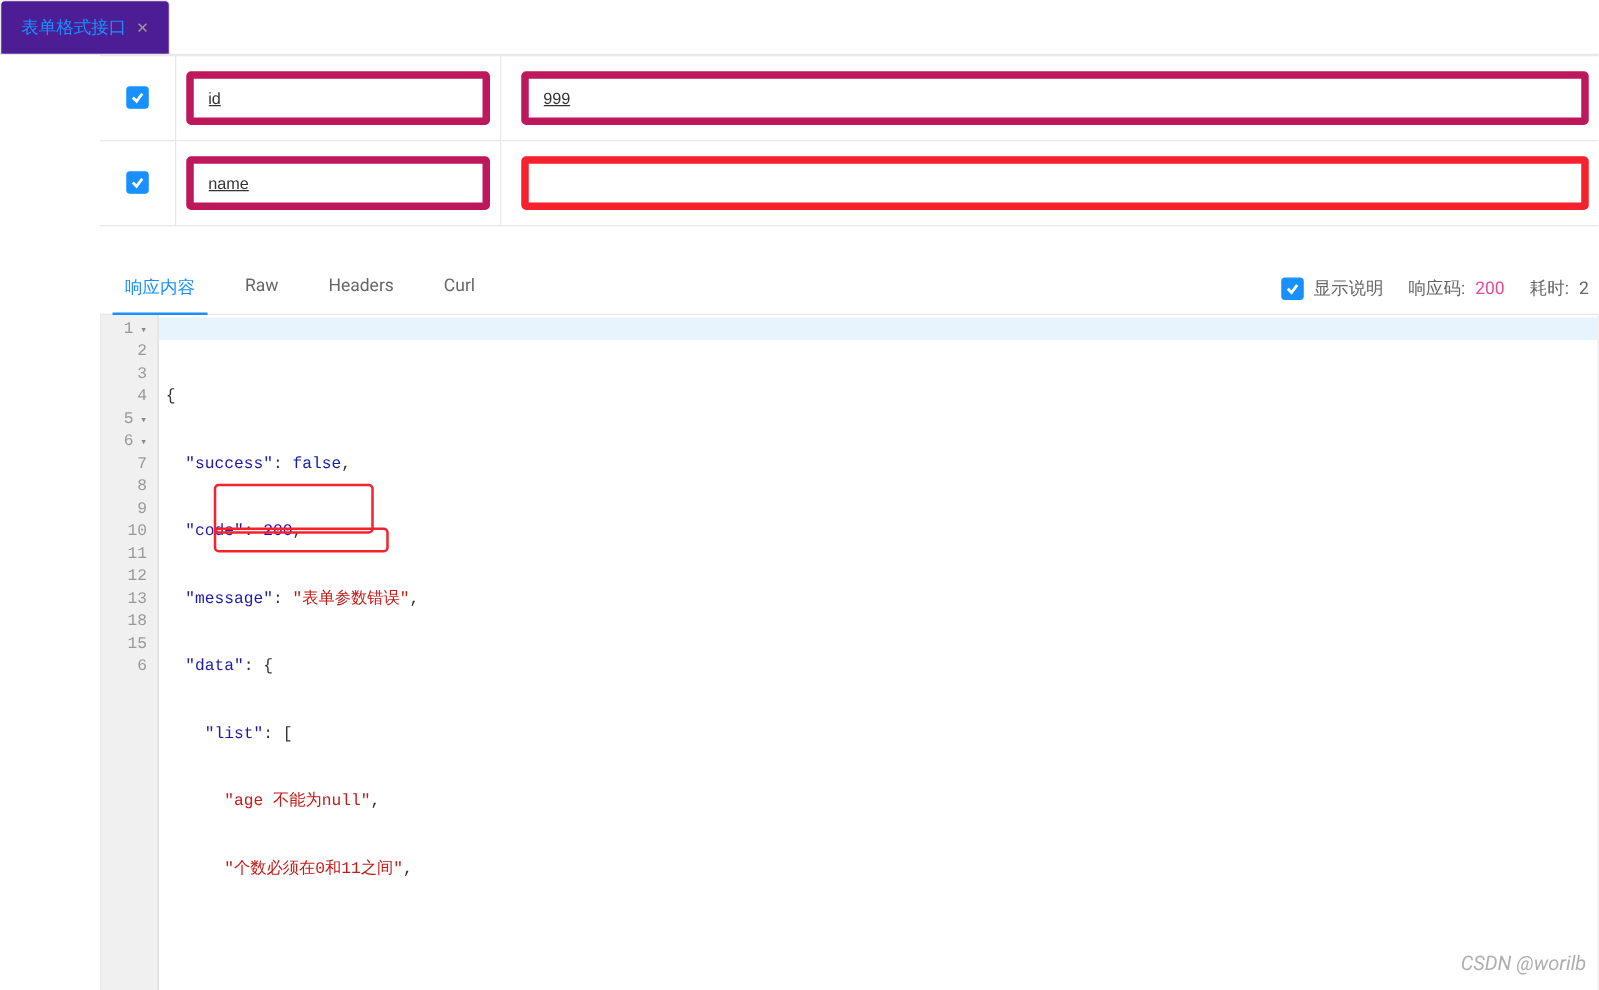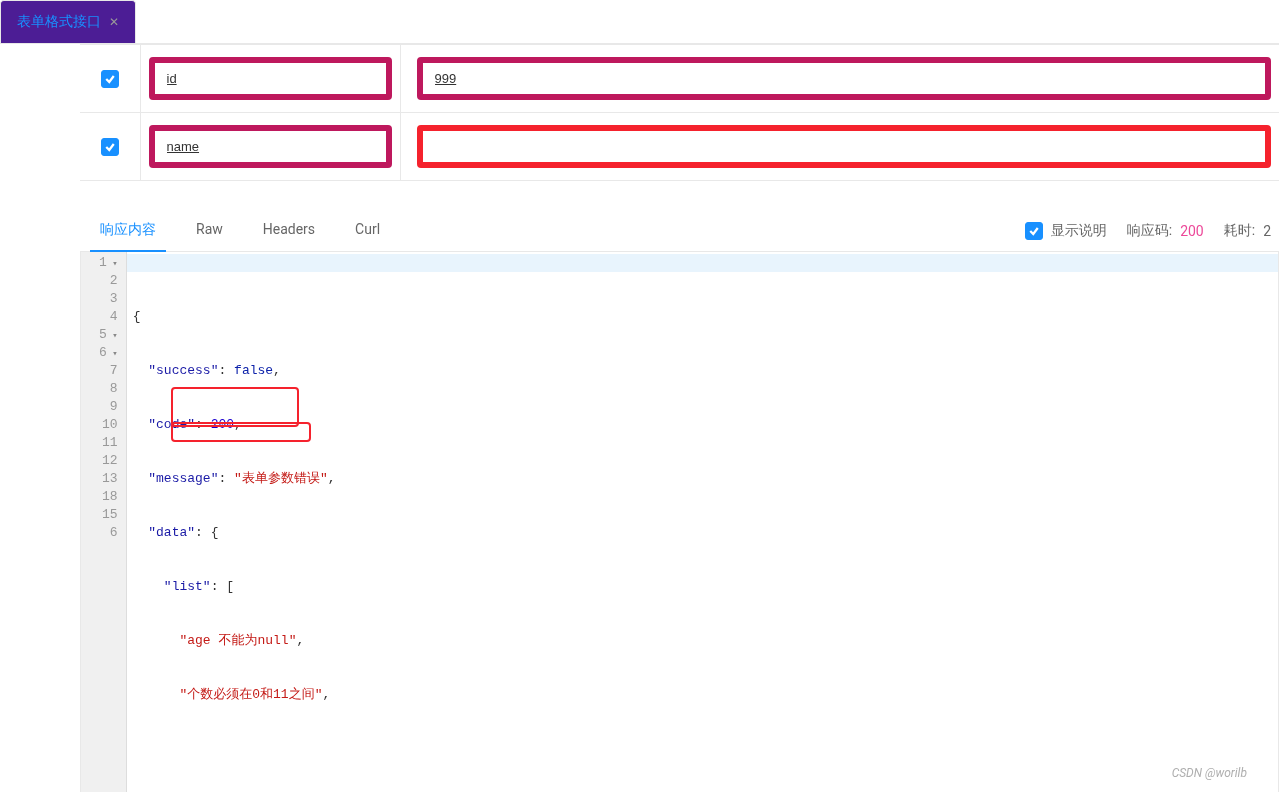--- a/index.html
+++ b/index.html
@@ -41,21 +41,21 @@
     .code-body .hl { position: absolute; left: 0; right: 0; top: 2px; height: 18px; background: #e8f4fd; z-index: 0; }
     .code-body .line { position: relative; z-index: 1; height: 18px; }
     .k-key { color: #1a1aa6; }
     .k-str { color: #c41a16; }
     .k-bool { color: #0d22aa; }
     .k-num { color: #1c00cf; }
     .k-pun { color: #333; }
     
     .annot { position: absolute; border: 2px solid #f5222d; border-radius: 4px; pointer-events: none; z-index: 5; }
     
-    .watermark { position: fixed; bottom: 12px; right: 32px; color: rgba(120,120,120,0.6); font-size: 12px; font-style: italic; pointer-events: none; }
+    .watermark { position: fixed; bottom: 12px; right: 10px; color: rgba(120,120,120,0.6); font-size: 16px; font-style: italic; pointer-events: none; }
   </style>
 </head>
 <body>
 
 <div class="tab-bar">
   <div class="tab">
     <span>表单格式接口</span>
     <span class="tab-close">✕</span>
   </div>
 </div>

